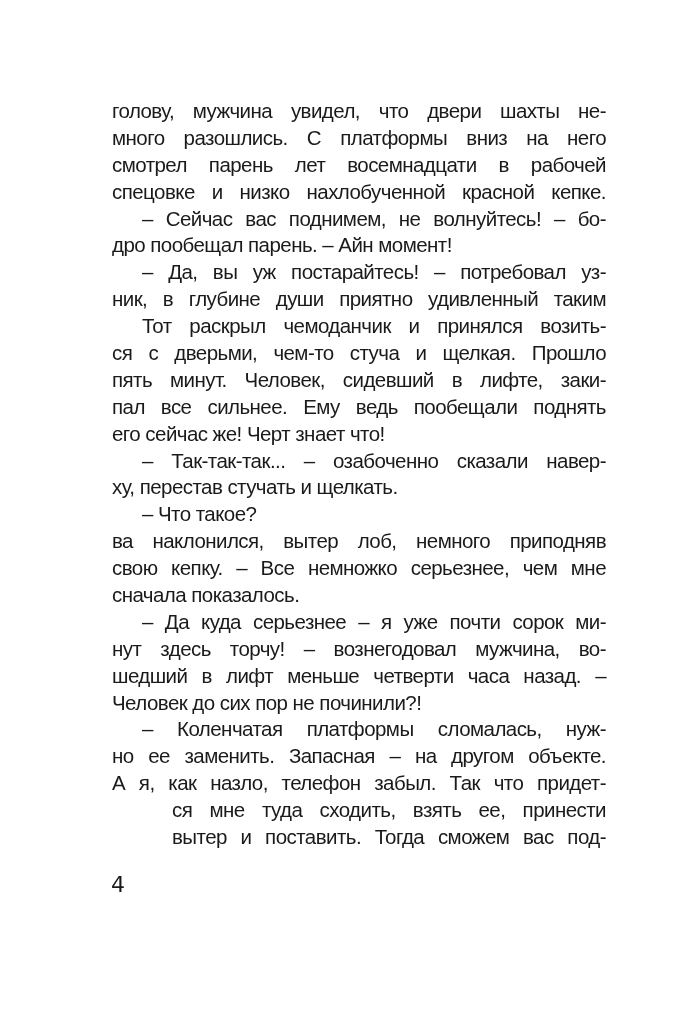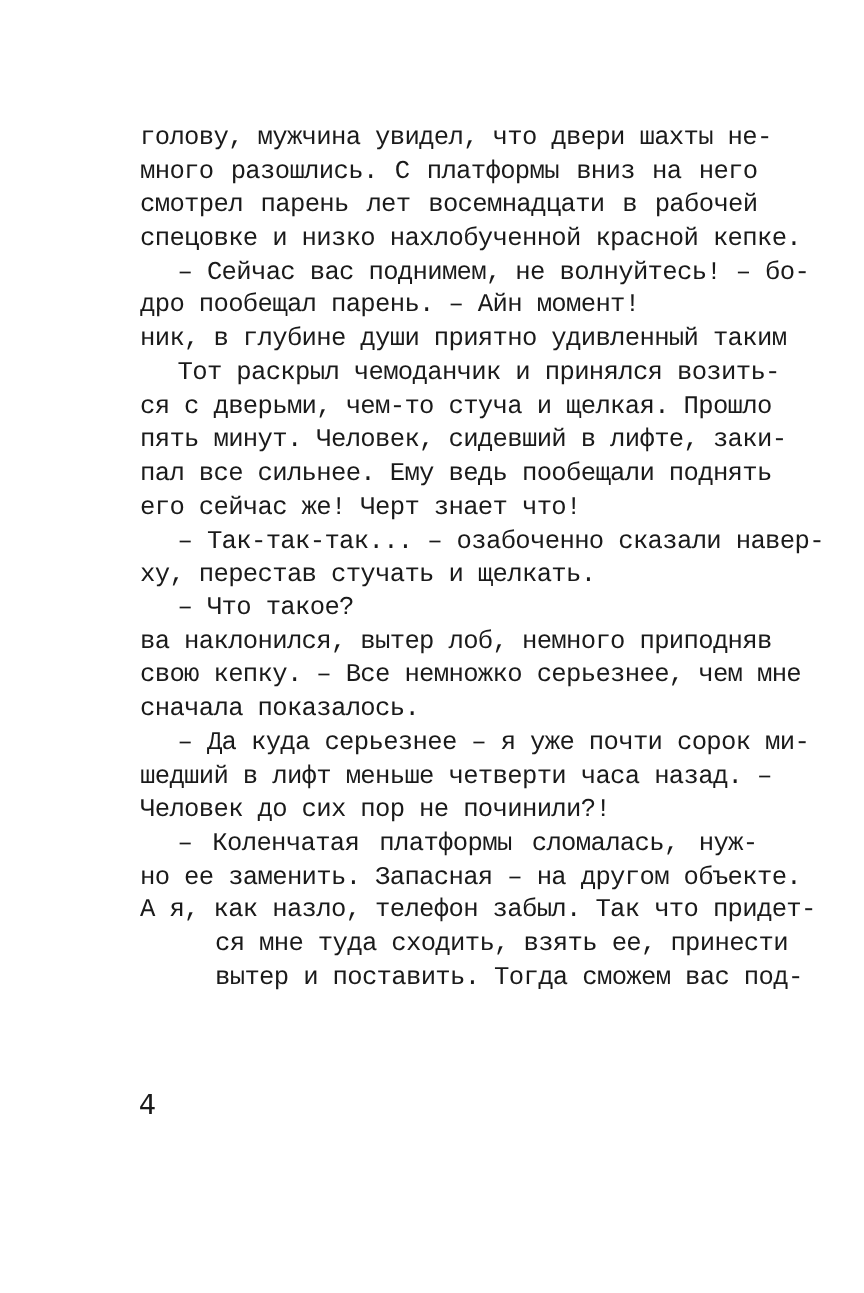--- a/index.html
+++ b/index.html
@@ -18,21 +18,21 @@
     left: 0; top: 0;
     width: 691px;
     height: 1034px;
     background: #ffffff;
   }
   .text-block {
     position: absolute;
     left: 112px;
     top: 98px;
     width: 494px;
-    font-family: Liberation Mono, monospace;
+    font-family: Liberation Sans, sans-serif;
     font-size: 20.5px;
     line-height: 26.9px;
     color: #1a1a1a;
   }
   .line {
     display: block;
     height: 26.9px;
     white-space: nowrap;
     text-align: justify;
     text-align-last: justify;
@@ -60,33 +60,35 @@
 <body>
 
 <div class="page">
   <div class="text-block" id="text-block">
       <span class="line">голову, мужчина увидел, что двери шахты не-</span>
       <span class="line">много разошлись. С платформы вниз на него</span>
       <span class="line">смотрел парень лет восемнадцати в рабочей</span>
       <span class="line">спецовке и низко нахлобученной красной кепке.</span>
       <span class="line indent">– Сейчас вас поднимем, не волнуйтесь! – бо-</span>
       <span class="line last">дро пообещал парень. – Айн момент!</span>
+      <span class="line indent">– Да, вы уж постарайтесь! – потребовал уз-</span>
       <span class="line">ник, в глубине души приятно удивленный таким</span>
       <span class="line indent">Тот раскрыл чемоданчик и принялся возить-</span>
       <span class="line">ся с дверьми, чем-то стуча и щелкая. Прошло</span>
       <span class="line">пять минут. Человек, сидевший в лифте, заки-</span>
       <span class="line">пал все сильнее. Ему ведь пообещали поднять</span>
       <span class="line last">его сейчас же! Черт знает что!</span>
       <span class="line indent">– Так-так-так... – озабоченно сказали навер-</span>
       <span class="line last">ху, перестав стучать и щелкать.</span>
       <span class="line indent last">– Что такое?</span>
       <span class="line">ва наклонился, вытер лоб, немного приподняв</span>
       <span class="line">свою кепку. – Все немножко серьезнее, чем мне</span>
       <span class="line last">сначала показалось.</span>
       <span class="line indent">– Да куда серьезнее – я уже почти сорок ми-</span>
+      <span class="line">нут здесь торчу! – вознегодовал мужчина, во-</span>
       <span class="line">шедший в лифт меньше четверти часа назад. –</span>
       <span class="line last">Человек до сих пор не починили?!</span>
       <span class="line indent">– Коленчатая платформы сломалась, нуж-</span>
       <span class="line">но ее заменить. Запасная – на другом объекте.</span>
       <span class="line">А я, как назло, телефон забыл. Так что придет-</span>
       <span class="line shift" style="width: 434px;">ся мне туда сходить, взять ее, принести</span>
       <span class="line shift" style="width: 434px;">вытер и поставить. Тогда сможем вас под-</span>
     </div>
   <div class="page-number">4</div>
 </div>

